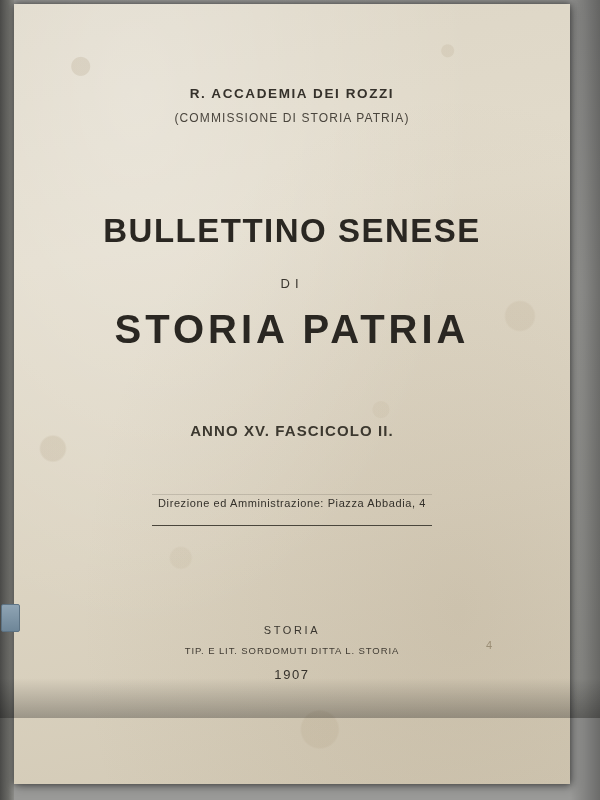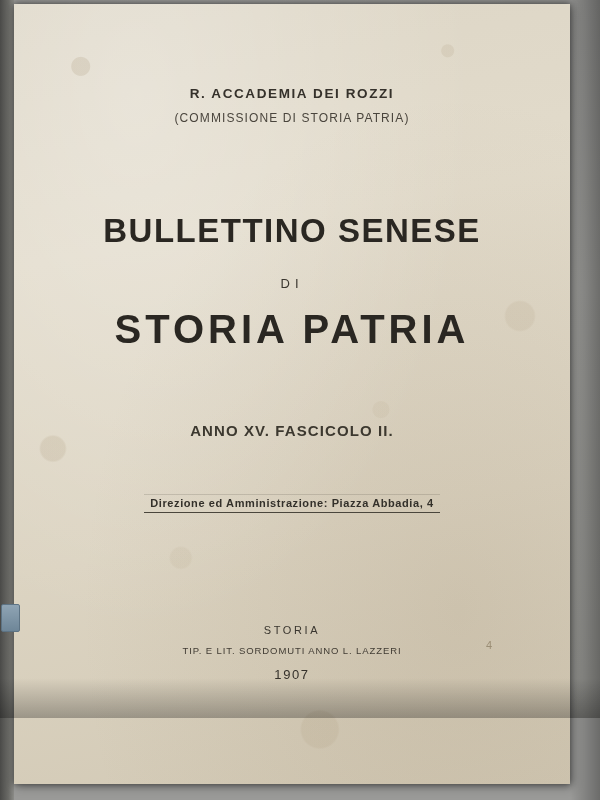--- a/index.html
+++ b/index.html
@@ -170,24 +170,24 @@
   }
 
   .address-wrap {
     position: absolute;
     top: 489px;
     left: 0; right: 0;
   }
   .address {
     display: inline-block;
     font-size: 11px;
-    font-weight: bold;
+    font-weight: normal;
     letter-spacing: 0.6px;
     color: #33302a;
-    padding: 2px 6px 3px 6px;
+    padding: 2px 6px 16px 6px;
     border-top: 1px solid #56514733;
     border-bottom: 1.5px solid #4a463c;
   }
 
   .city {
     position: absolute;
     top: 620px;
     left: 0; right: 0;
     font-size: 11px;
     letter-spacing: 2.6px;
@@ -246,21 +246,21 @@
       <div class="title-sub line">STORIA PATRIA</div>
 
       <div class="issue line">ANNO XV. FASCICOLO II.</div>
 
       <div class="address-wrap">
         <span class="address">Direzione ed Amministrazione: Piazza Abbadia, 4</span>
       </div>
 
       <div class="city line">STORIA</div>
 
-      <div class="printer line">TIP. E LIT. SORDOMUTI ANNO L. LAZZERI</div>
+      <div class="printer line">TIP. E LIT. SORDOMUTI DITTA L. STORIA</div>
 
       <div class="year line">1907</div>
 
     </div>
 
     <div class="pencil-mark">4</div>
   </div>
 
   <div class="side-tab"></div>
 

